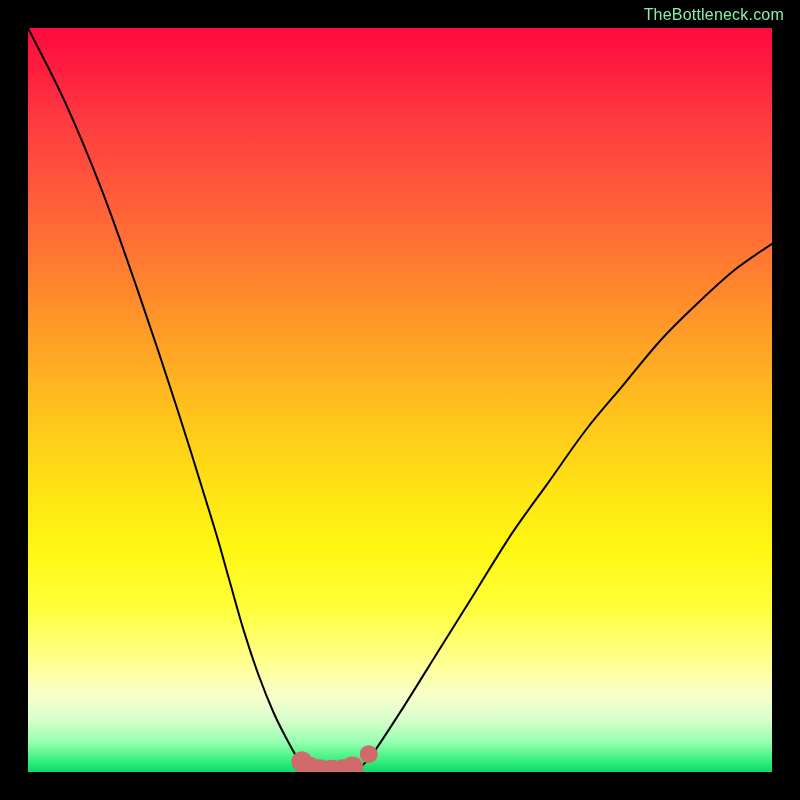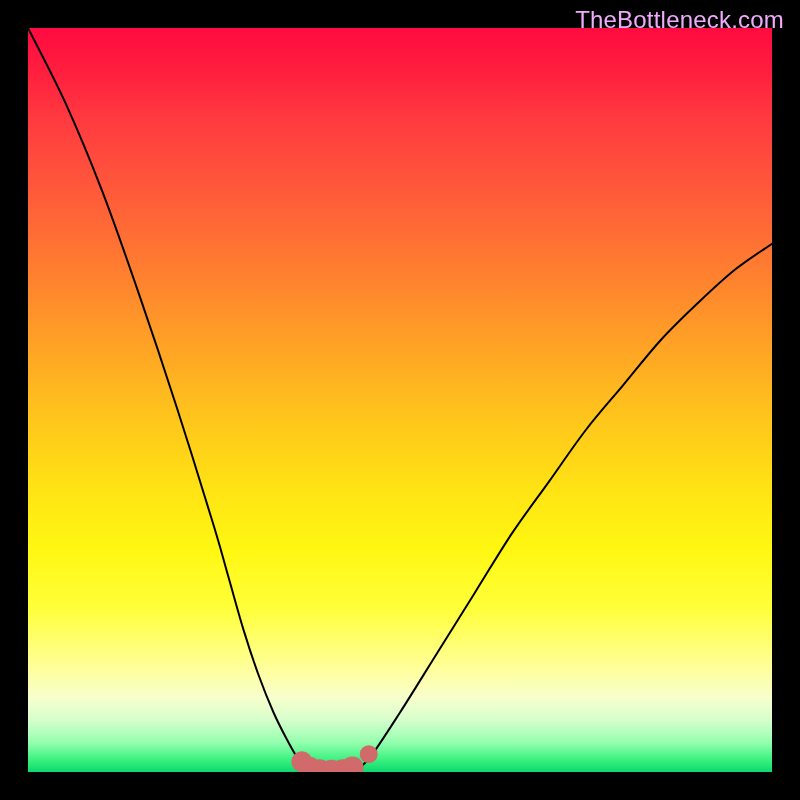--- a/index.html
+++ b/index.html
@@ -38,22 +38,22 @@
       #d6ffcc 93%,
       #96ffb0 96%,
       #36f07c 98.5%,
       #0cd870 100%
     );
   }
   .watermark {
     position: absolute;
     top: 6px;
     right: 16px;
-    color: #f0abfc;
-    font-size: 24px;
+    color: #86efac;
+    font-size: 16px;
     font-weight: 500;
     letter-spacing: 0.2px;
     z-index: 30;
   }
   svg.plot {
     position: absolute;
     inset: 0;
     z-index: 20;
   }
 </style>

